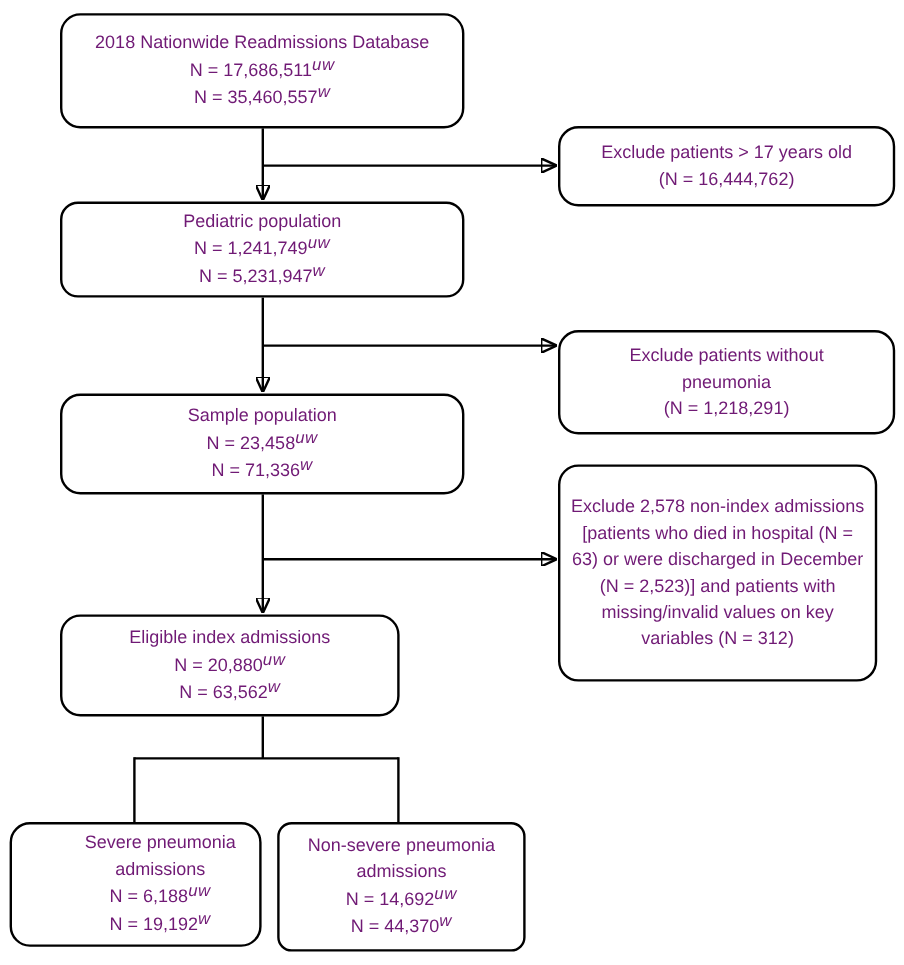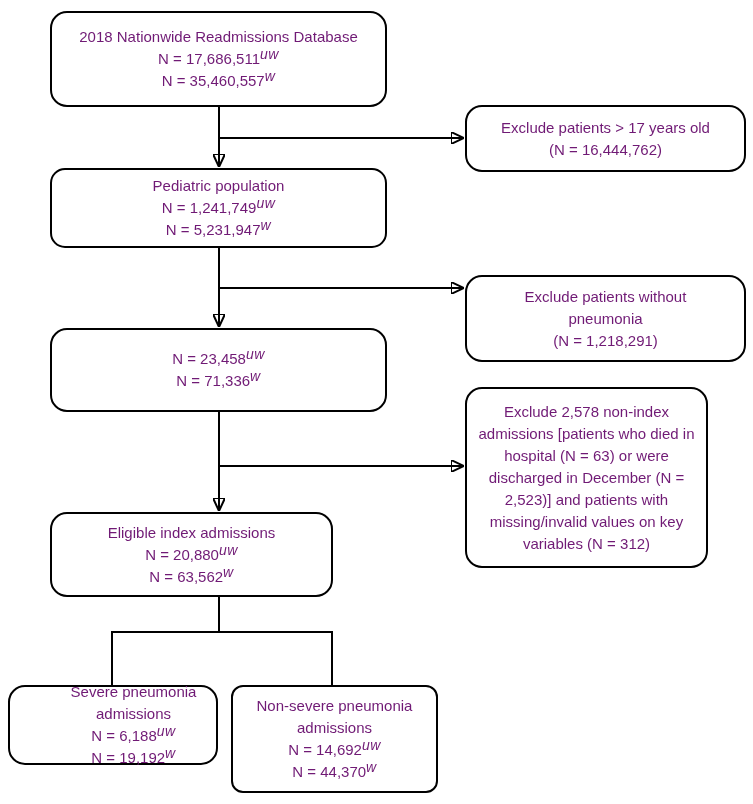--- a/index.html
+++ b/index.html
@@ -58,23 +58,23 @@
     max-width: 248px;
   }
   
   #box-database  { left: 50px;  top: 11px;  width: 337px; height: 96px; }
   #box-pediatric { left: 50px;  top: 168px; width: 337px; height: 80px; border-radius: 15px; }
   #box-sample    { left: 50px;  top: 328px; width: 337px; height: 84px; }
   #box-eligible  { left: 50px;  top: 512px; width: 283px; height: 85px; }
   
   #box-exclude-age       { left: 465px; top: 105px; width: 281px; height: 67px;  }
   #box-exclude-pneumonia { left: 465px; top: 248px; width: 281px; height: 87px; margin-top: 27px;  }
-  #box-exclude-nonindex  { left: 465px; top: 387px; width: 243px; height: 181px; }
+  #box-exclude-nonindex  { left: 465px; top: 387px; width: 266px; height: 181px; }
   
-  #box-severe    { left: 8px;   top: 685px; width: 210px; height: 80px; padding-left: 41px; }
+  #box-severe    { left: 8px;   top: 685px; width: 210px; height: 104px; padding-left: 41px; }
   #box-nonsevere { left: 231px; top: 685px; width: 207px; height: 108px; border-radius: 12px; }
 </style>
 </head>
 <body>
 
 <div id="canvas">
 
   <svg id="connector-layer" width="753" height="804" viewBox="0 0 753 804" xmlns="http://www.w3.org/2000/svg">
     <defs>
       <marker id="arrowhead" markerUnits="userSpaceOnUse" markerWidth="13" markerHeight="12" viewBox="0 0 13 12" refX="12" refY="6" orient="auto">
@@ -110,20 +110,21 @@
     <div class="line"><span>N = 5,231,947</span><span class="sup">w</span></div>
   </div>
 
   <div class="box" id="box-exclude-pneumonia">
     <div class="line">Exclude patients without</div>
     <div class="line">pneumonia</div>
     <div class="line">(N = 1,218,291)</div>
   </div>
 
   <div class="box" id="box-sample">
+    <div class="line">Sample population</div>
     <div class="line"><span>N = 23,458</span><span class="sup">uw</span></div>
     <div class="line"><span>N = 71,336</span><span class="sup">w</span></div>
   </div>
 
   <div class="box" id="box-exclude-nonindex">
     <div class="wrap-text">Exclude 2,578 non-index admissions [patients who died in hospital (N = 63) or were discharged in December (N = 2,523)] and patients with missing/invalid values on key variables (N = 312)</div>
   </div>
 
   <div class="box" id="box-eligible">
     <div class="line">Eligible index admissions</div>

